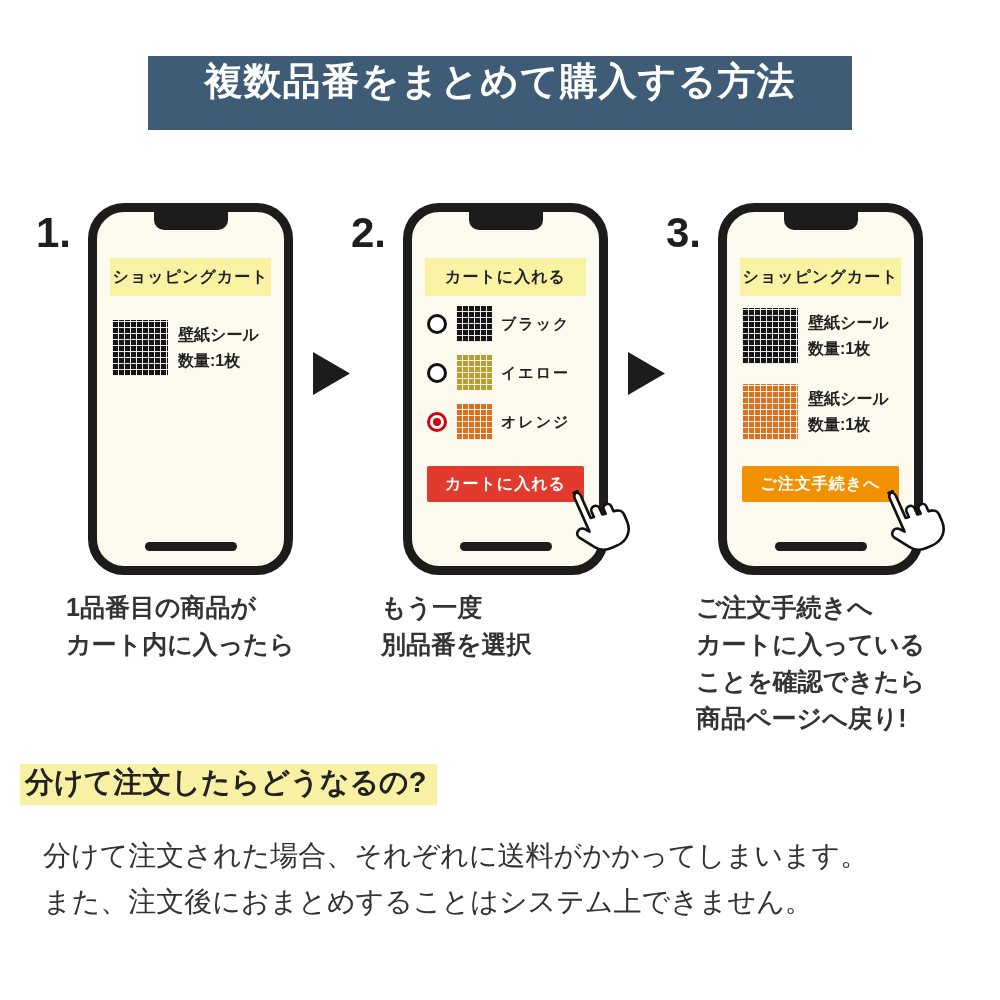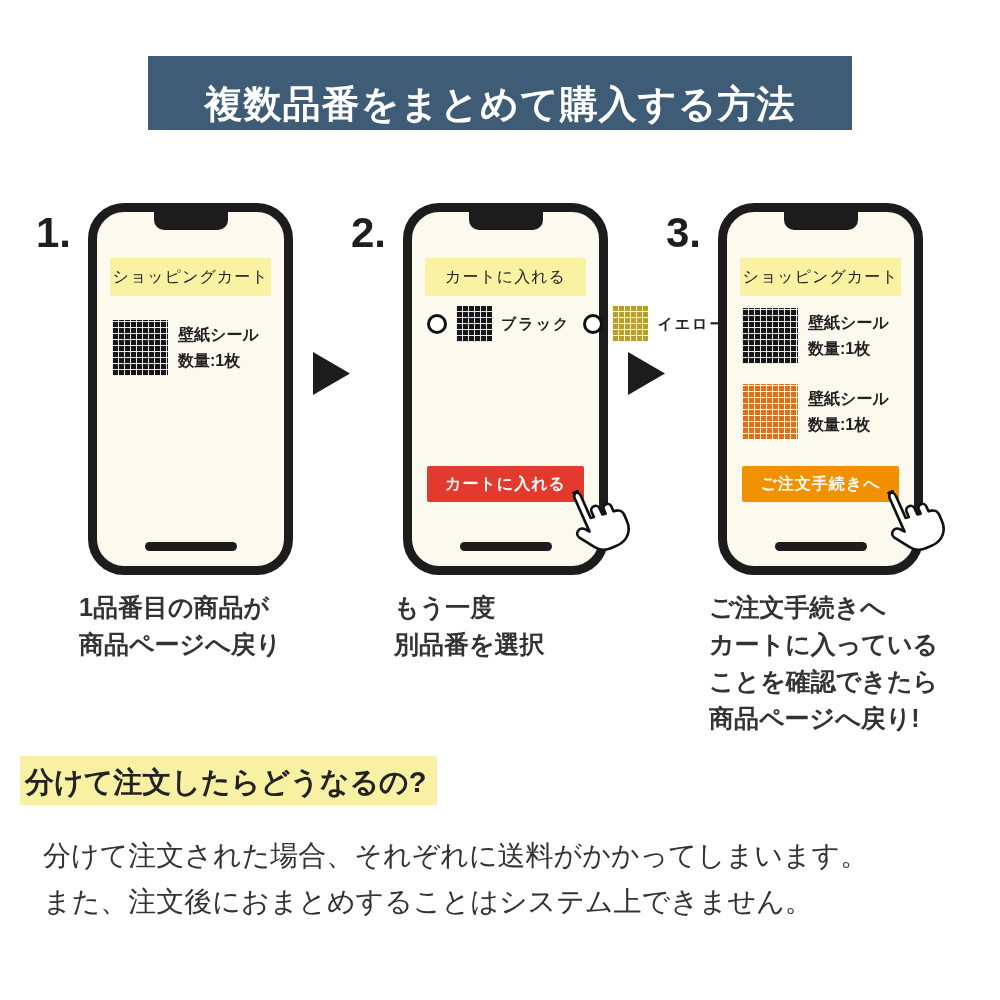--- a/index.html
+++ b/index.html
@@ -1,54 +1,54 @@
 <!DOCTYPE html>
 <html><head>
 <meta charset="utf-8">
 <style>
   html,body{margin:0;padding:0;}
   body{font-family:"Liberation Sans", sans-serif; background:#fff;}
   .canvas{position:relative;width:1000px;height:1000px;background:#fff;overflow:hidden;}
 
   
   .hdr{position:absolute;left:148px;top:56px;width:704px;height:74px;background:#3e5c76;
-       color:#fff;display:flex;align-items:flex-end;justify-content:center;
+       color:#fff;display:flex;align-items:flex-start;justify-content:center;
        font-size:38px;font-weight:bold;letter-spacing:1px;}
 
   
   .step{position:absolute;top:203px;width:280px;height:560px;}
   .step1{left:36px;} .step2{left:351px;} .step3{left:666px;}
   .step-num{position:absolute;left:0;top:6px;font-size:42px;font-weight:bold;color:#1e1e1e;}
 
   .phone{position:absolute;left:52px;top:0;width:205px;height:372px;box-sizing:border-box;
          border:9px solid #1c1c1c;border-radius:36px;background:#fcf9ee;}
   .notch{position:absolute;top:0;left:50%;transform:translateX(-50%);width:74px;height:18px;
          background:#1c1c1c;border-radius:0 0 10px 10px;}
   .pbanner{position:absolute;left:13px;right:13px;top:46px;height:38px;background:#f9f2a3;
-           display:flex;align-items:center;justify-content:center;font-size:16px;font-weight:normal;
+           display:flex;align-items:center;justify-content:center;font-size:16px;font-weight:bold;
            color:#222;letter-spacing:1px;}
   .home-bar{position:absolute;bottom:15px;left:50%;transform:translateX(-50%);
             width:92px;height:9px;background:#1c1c1c;border-radius:5px;}
 
   
   .swatch{background-image:
       repeating-linear-gradient(0deg, rgba(255,255,255,.9) 0 1px, transparent 1px 6px),
       repeating-linear-gradient(90deg, rgba(255,255,255,.9) 0 1px, transparent 1px 6px);
       flex:0 0 auto;}
   .sw-black{background-color:#161616;}
   .sw-yellow{background-color:#bb9c2f;}
   .sw-orange{background-color:#df6f1d;}
 
   
   .item-row{position:absolute;left:15px;display:flex;align-items:center;gap:10px;}
   .item-row .swatch{width:56px;height:56px;}
   .item-text{font-size:16px;font-weight:bold;color:#222;line-height:26px;white-space:nowrap;}
 
   
-  .opts{position:absolute;left:15px;top:94px;display:flex;flex-direction:row;gap:13px;}
+  .opts{position:absolute;left:15px;top:94px;display:flex;flex-direction:column;gap:13px;}
   .opt{display:flex;align-items:center;gap:9px;height:36px;}
   .radio{position:relative;width:20px;height:20px;box-sizing:border-box;border:3px solid #111;
          border-radius:50%;background:#fff;flex:0 0 auto;}
   .radio.selected{border-color:#d7000f;}
   .radio.selected::after{content:"";position:absolute;inset:3px;background:#d7000f;border-radius:50%;}
   .opt .swatch{width:36px;height:36px;}
   .opt-label{font-size:15px;font-weight:bold;color:#222;letter-spacing:2px;white-space:nowrap;}
 
   
   .cta{position:absolute;left:15px;right:15px;top:254px;height:36px;border:none;border-radius:2px;
@@ -60,25 +60,25 @@
   
   .hand{position:absolute;right:-28px;top:272px;width:66px;height:72px;transform:rotate(-24deg);z-index:5;}
 
   
   .arrow{position:absolute;width:37px;height:43px;background:#1c1c1c;
          clip-path:polygon(0 0,100% 50%,0 100%);}
   .arrow1{left:313px;top:352px;} .arrow2{left:628px;top:352px;}
 
   
   .caption{position:absolute;left:30px;top:386px;font-size:25px;font-weight:600;color:#333;
-           line-height:37px;white-space:nowrap;margin-left:13px;}
+           line-height:37px;white-space:nowrap;}
 
   
   .q-heading{position:absolute;left:20px;top:763px;font-size:29px;font-weight:bold;color:#222;}
-  .q-heading .hl{background:#f8f0a2;padding:10px 10px 7px 5px;}
+  .q-heading .hl{background:#f8f0a2;padding:2px 10px 7px 5px;}
   .body-text{position:absolute;left:30px;top:833px;font-size:28px;color:#333;line-height:46px;
              font-weight:500;white-space:nowrap;margin-left:13px;}
 </style>
 </head>
 <body>
 
 <div class="canvas">
 
   <div class="hdr">
     <span>複数品番をまとめて購入する方法</span>
@@ -93,21 +93,21 @@
         <div class="swatch sw-black"></div>
         <div class="item-text">
           <div>壁紙シール</div>
           <div>数量:1枚</div>
         </div>
       </div>
       <div class="home-bar"></div>
     </div>
     <div class="caption">
       <div>1品番目の商品が</div>
-      <div>商品ページへ戻り</div>
+      <div>カート内に入ったら</div>
     </div>
   </div>
 
   <div class="arrow arrow1"></div>
 
   <div class="step step2">
     <div class="step-num">2.</div>
     <div class="phone">
       <div class="notch"></div>
       <div class="pbanner">カートに入れる</div>

